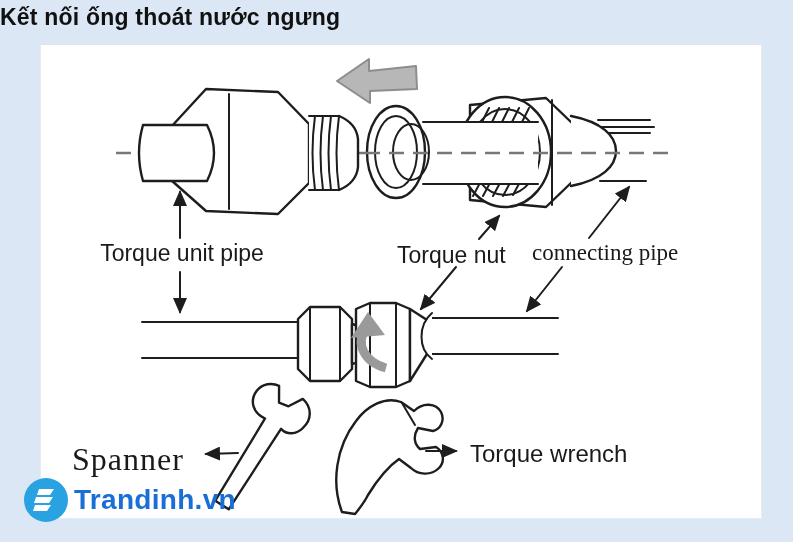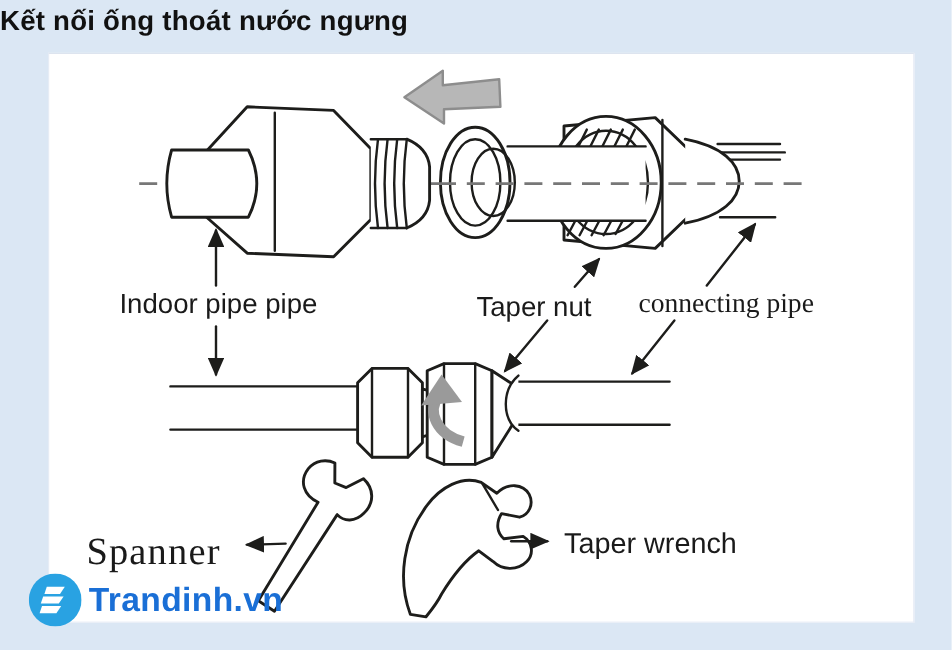--- a/index.html
+++ b/index.html
@@ -133,25 +133,25 @@
   <g>
     <path class="ink sw fw" d="M342,512 C331,483 336,447 356,421 C367,406 385,396 401,402 L414,411 C423,402 436,403 441,412 C445,420 441,429 433,431 L418,428 C413,436 414,444 420,449 L436,447 C444,452 445,462 439,468 C431,476 418,475 411,468 L399,459 C386,468 376,482 368,495 C364,503 359,509 355,514 Z"></path>
     <path class="ink thin fn" d="M402,403 L415,425"></path>
   </g>
   <g class="ink thin fn">
     <path d="M238,453 L206,454" marker-end="url(#ah)"></path>
     <path d="M426,451 L456,451" marker-end="url(#ah)"></path>
   </g>
 </svg>
 
-<div class="label lbl-indoor">Indoor pipe pipe</div>
-<div class="label lbl-taper">Taper nut</div>
+<div class="label lbl-indoor">Torque unit pipe</div>
+<div class="label lbl-taper">Torque nut</div>
 <div class="label lbl-conn">connecting pipe</div>
 <div class="label lbl-spanner">Spanner</div>
-<div class="label lbl-torque">Taper wrench</div>
+<div class="label lbl-torque">Torque wrench</div>
 
 <div class="brand">
   <svg width="44" height="44" viewBox="0 0 44 44">
     <circle cx="22" cy="22" r="22" fill="var(--logo-circle,#29a2e2)"></circle>
     <path fill="#ffffff" d="M15,11 L30,11 L26,17 L13,17 Z"></path>
     <path fill="#ffffff" d="M12,19 L29,19 L25,25 L10,25 Z"></path>
     <path fill="#ffffff" d="M11,27 L27,27 L23,33 L9,33 Z"></path>
   </svg>
   <span class="brand-text">Trandinh.vn</span>
 </div>

